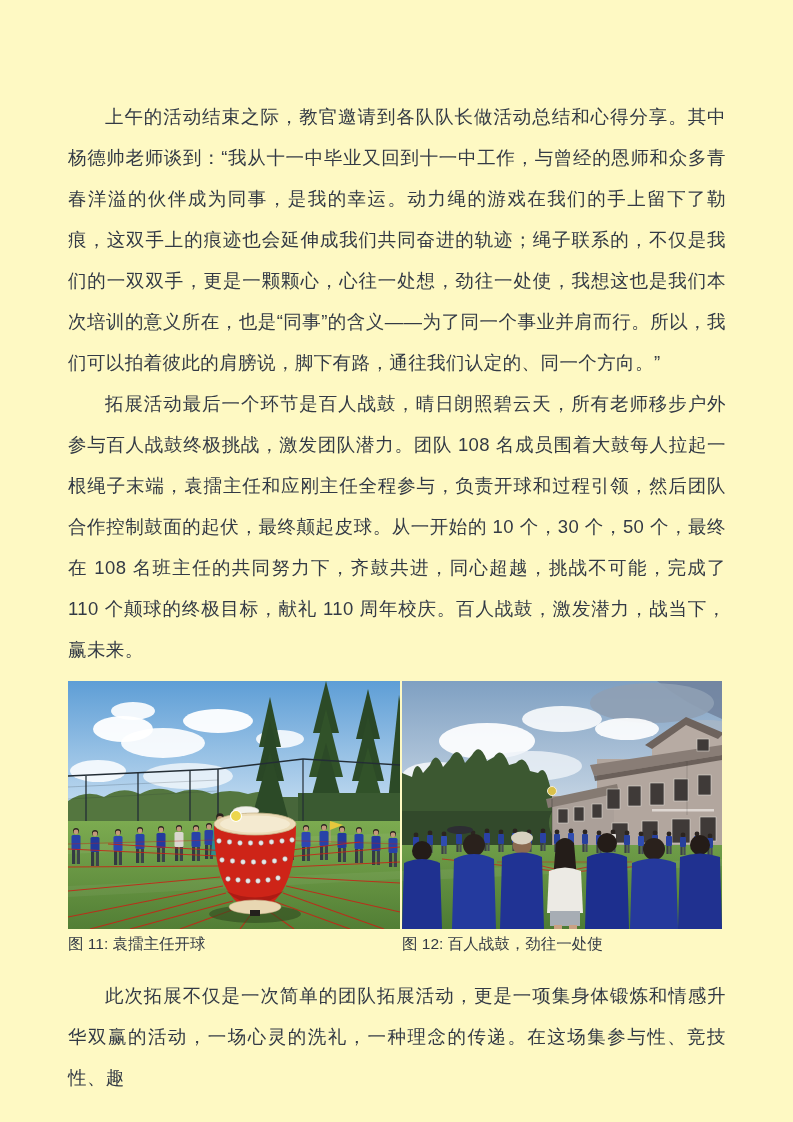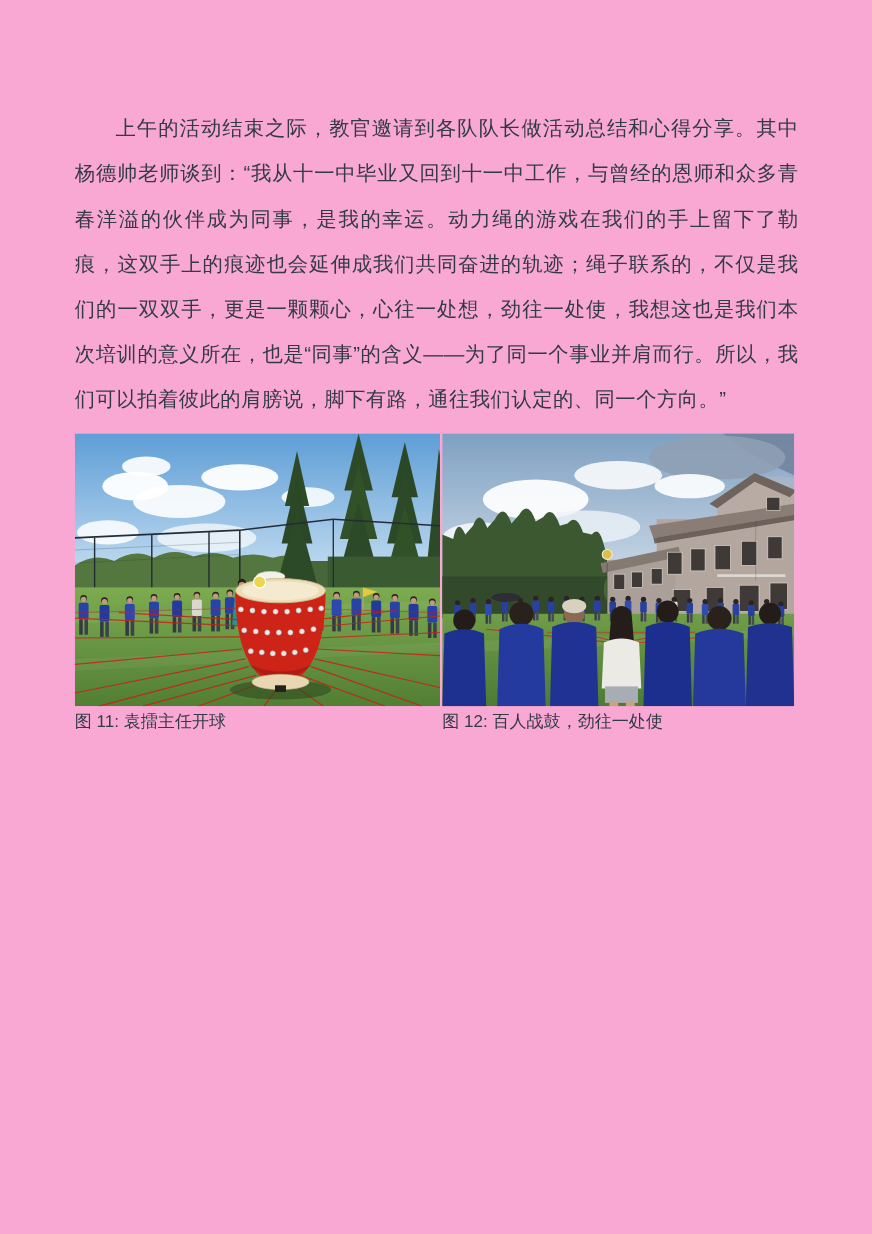--- a/index.html
+++ b/index.html
@@ -1,18 +1,18 @@
 <!DOCTYPE html>
 <html><head>
 <meta charset="utf-8">
 <style>
   * { box-sizing: border-box; }
   html, body { margin: 0; padding: 0; background: #ffffff; }
   .page {
-    width: 793px; height: 1122px; background: #f9a8d4;
+    width: 793px; height: 1122px; background: #fef9c3;
     position: relative; overflow: hidden;
     font-family: "Liberation Sans", "DejaVu Sans", sans-serif;
     color: #333a45;
   }
   .content { padding: 96px 67px 0 68px; }
   .body-p {
     margin: 0; font-size: 18.5px; line-height: 41px;
     text-align: justify; text-justify: inter-ideograph;
     text-indent: 2em; letter-spacing: 0.4px;
   }
@@ -22,20 +22,21 @@
   .caption { font-size: 15.5px; line-height: 20px; margin-top: 5px; color: #333a45; }
   .closing { margin-top: 21px; }
 </style>
 </head>
 <body>
 
 <div class="page">
   <div class="content">
 
     <p class="body-p">上午的活动结束之际，教官邀请到各队队长做活动总结和心得分享。其中杨德帅老师谈到：“我从十一中毕业又回到十一中工作，与曾经的恩师和众多青春洋溢的伙伴成为同事，是我的幸运。动力绳的游戏在我们的手上留下了勒痕，这双手上的痕迹也会延伸成我们共同奋进的轨迹；绳子联系的，不仅是我们的一双双手，更是一颗颗心，心往一处想，劲往一处使，我想这也是我们本次培训的意义所在，也是“同事”的含义——为了同一个事业并肩而行。所以，我们可以拍着彼此的肩膀说，脚下有路，通往我们认定的、同一个方向。”</p>
+    <p class="body-p">拓展活动最后一个环节是百人战鼓，晴日朗照碧云天，所有老师移步户外参与百人战鼓终极挑战，激发团队潜力。团队 108 名成员围着大鼓每人拉起一根绳子末端，袁擂主任和应刚主任全程参与，负责开球和过程引领，然后团队合作控制鼓面的起伏，最终颠起皮球。从一开始的 10 个，30 个，50 个，最终在 108 名班主任的共同努力下，齐鼓共进，同心超越，挑战不可能，完成了 110 个颠球的终极目标，献礼 110 周年校庆。百人战鼓，激发潜力，战当下，赢未来。</p>
 
     <div class="figures">
 
       <figure class="fig">
         <svg width="332" height="248" viewBox="0 0 332 248" aria-hidden="true">
           <defs>
             <linearGradient id="skyL" x1="0" y1="0" x2="0" y2="1">
               <stop offset="0" stop-color="#5e9ed6"></stop>
                 <stop offset="1" stop-color="#cde2f3"></stop>
             </linearGradient>
@@ -303,15 +304,16 @@
             <path d="M230,182 Q252,173 274,182 L276,248 L228,248 Z" fill="#25399c"></path>
             <circle cx="298" cy="164" r="10" fill="#241c18"></circle>
             <path d="M278,176 Q298,169 318,176 L320,248 L276,248 Z" fill="#203190"></path>
           </g>
         </svg>
         <figcaption class="caption">图 12: 百人战鼓，劲往一处使</figcaption>
       </figure>
 
     </div>
 
+    <p class="body-p closing">此次拓展不仅是一次简单的团队拓展活动，更是一项集身体锻炼和情感升华双赢的活动，一场心灵的洗礼，一种理念的传递。在这场集参与性、竞技性、趣</p>
 
   </div>
 </div>
 
 </body></html>

